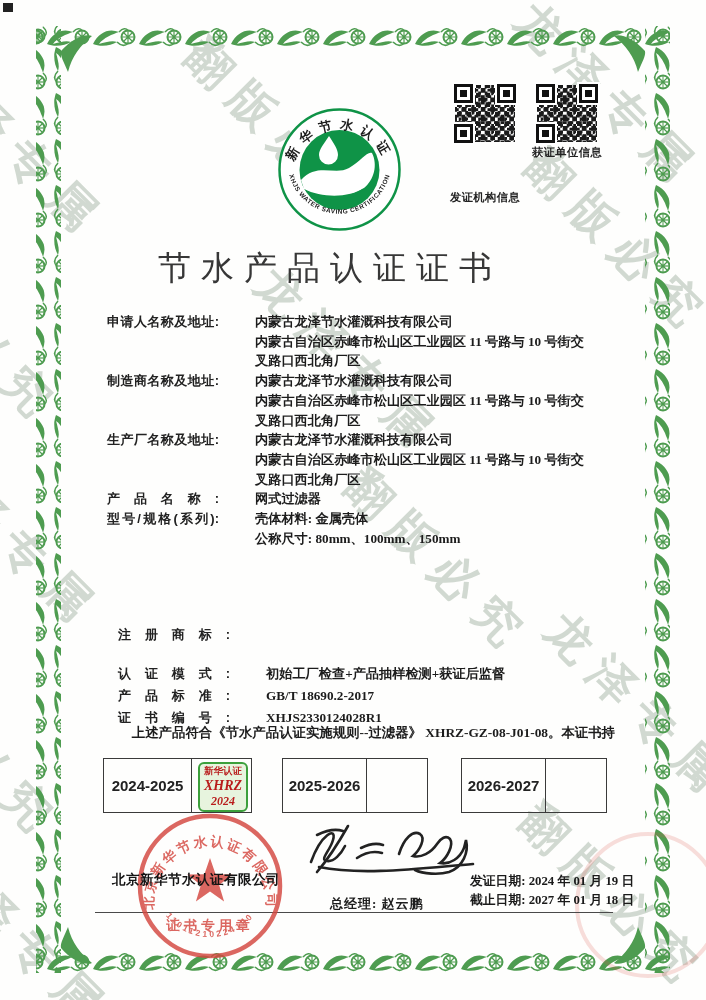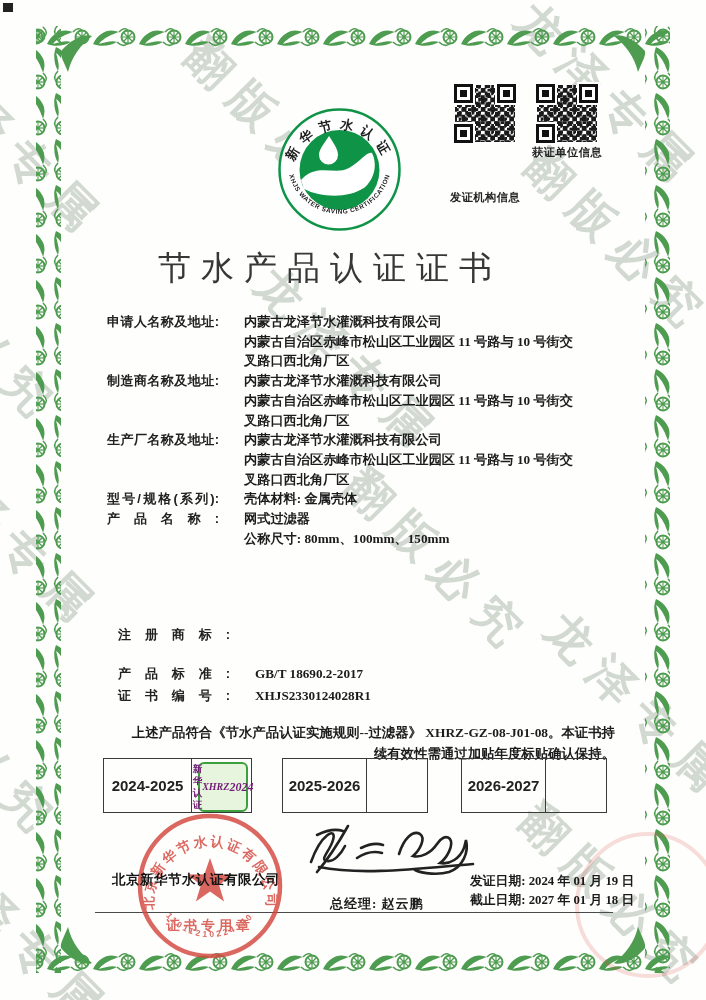--- a/index.html
+++ b/index.html
@@ -26,45 +26,45 @@
             font-family:"Liberation Sans","DejaVu Sans",sans-serif;letter-spacing:.5px;color:#222;}
   .qrl1{left:446px;top:145px;margin-top:45px;} .qrl2{left:528px;top:145px;}
   
   .title{position:absolute;left:25px;top:246px;width:610px;text-align:center;z-index:4;
          font-family:"Liberation Sans","DejaVu Sans",sans-serif;font-weight:normal;
          font-size:33px;letter-spacing:10px;color:#373737;}
   
   .rows{position:absolute;z-index:4;}
   .rows-a{left:107px;top:312px;}
   .rows-a .row{line-height:19.7px;}
-  .row{display:flex;font-size:13.2px;white-space:nowrap;}
+  .row{display:flex;font-size:13.2px;white-space:nowrap;gap:11px;}
   .lbl{flex:0 0 112px;width:112px;text-align:justify;text-align-last:justify;font-weight:bold;color:#222;
        font-family:"Liberation Sans","DejaVu Sans",sans-serif;font-size:13px;}
   .val{margin-left:25px;font-weight:600;color:#1c1c1c;}
   .rows-tm{left:107px;top:624px;}
   .rows-b{left:107px;top:663px;}
   .rows-b .row,.rows-tm .row{line-height:22px;margin-left:11px;}
   
   .statement{position:absolute;left:95px;top:723px;width:520px;z-index:4;font-size:13.4px;font-weight:bold;
              line-height:20.5px;color:#1c1c1c;text-align:right;}
   .statement .l1{padding-left:34px;white-space:nowrap;}
   .statement .l2{white-space:nowrap;}
   
   .ybox{position:absolute;top:758px;height:55px;border:1.4px solid #3a3a3a;z-index:4;background:transparent;box-sizing:border-box;}
   .yb1{left:103px;width:149px;} .yb2{left:282px;width:146px;} .yb3{left:461px;width:146px;}
   .ydiv{position:absolute;top:0;bottom:0;width:1.4px;background:#3a3a3a;}
   .yb1 .ydiv{left:87px;} .yb2 .ydiv{left:83px;} .yb3 .ydiv{left:83px;}
   .yrange{position:absolute;left:0;top:0;bottom:0;display:flex;align-items:center;justify-content:center;
           font-family:"Liberation Sans","DejaVu Sans",sans-serif;font-weight:bold;font-size:15px;color:#222;}
   .yb1 .yrange{width:87px;} .yb2 .yrange{width:83px;} .yb3 .yrange{width:83px;}
   .sticker{position:absolute;left:94px;top:3px;width:46px;height:46px;border:2px solid #3ca03c;border-radius:6px;
-           background:#e7f4de;display:flex;flex-direction:row;align-items:center;justify-content:center;
-           color:#701a75;line-height:1.25;}
+           background:#e7f4de;display:flex;flex-direction:column;align-items:center;justify-content:center;
+           color:#b91c1c;line-height:1.25;}
   .st1{font-size:9.5px;font-weight:bold;font-family:"Liberation Sans","DejaVu Sans",sans-serif;}
-  .st2{font-size:10px;font-weight:bold;font-style:italic;}
+  .st2{font-size:14px;font-weight:bold;font-style:italic;}
   .st3{font-size:12px;font-weight:bold;font-style:italic;}
   
   .seal{position:absolute;left:130px;top:808px;z-index:6;opacity:.82;}
   .ghost-seal{position:absolute;left:575px;top:832px;width:138px;height:138px;border:4px solid rgba(221,90,80,.20);
               border-radius:50%;z-index:3;}
   .co-name{position:absolute;left:112px;top:871px;font-size:13.5px;font-weight:bold;z-index:7;color:#141414;
            font-family:"Liberation Sans","DejaVu Sans",sans-serif;letter-spacing:.5px;}
   .sig{position:absolute;left:303px;top:820px;z-index:5;}
   .gm{position:absolute;left:330px;top:895px;font-size:13px;font-weight:bold;z-index:5;letter-spacing:1px;}
   .dates{position:absolute;left:470px;top:872px;z-index:5;font-size:12.8px;font-weight:bold;line-height:18.5px;
@@ -181,54 +181,57 @@
       </div>
     <div class="row">
         <span class="lbl"></span>
         <span class="val">内蒙古自治区赤峰市松山区工业园区 11 号路与 10 号街交</span>
       </div>
     <div class="row">
         <span class="lbl"></span>
         <span class="val">叉路口西北角厂区</span>
       </div>
     <div class="row">
+        <span class="lbl">产品名称:</span>
+        <span class="val">网式过滤器</span>
+      </div>
+    <div class="row">
         <span class="lbl">型号/规格(系列):</span>
         <span class="val">壳体材料: 金属壳体</span>
       </div>
     <div class="row">
-        <span class="lbl">产品名称:</span>
-        <span class="val">网式过滤器</span>
-      </div>
-    <div class="row">
         <span class="lbl"></span>
         <span class="val">公称尺寸: 80mm、100mm、150mm</span>
       </div>
   </div>
 
   <div class="rows rows-tm">
     <div class="row">
         <span class="lbl">注册商标:</span>
         <span class="val"></span>
       </div>
   </div>
 
   <div class="rows rows-b">
     <div class="row">
+        <span class="lbl">认证模式:</span>
+        <span class="val">初始工厂检查+产品抽样检测+获证后监督</span>
+      </div>
+    <div class="row">
         <span class="lbl">产品标准:</span>
         <span class="val">GB/T 18690.2-2017</span>
       </div>
     <div class="row">
         <span class="lbl">证书编号:</span>
         <span class="val">XHJS2330124028R1</span>
       </div>
   </div>
 
   <div class="statement">
     <div class="l1">上述产品符合《节水产品认证实施规则--过滤器》 XHRZ-GZ-08-J01-08。本证书持</div>
-    <div class="l2">续有效性需通过加贴年度标贴确认保持。</div>
   </div>
 
   <div class="ybox yb1">
     <div class="yrange">2024-2025</div>
     <div class="ydiv"></div>
     <div class="sticker">
       <span class="st1">新华认证</span>
       <span class="st2">XHRZ</span>
       <span class="st3">2024</span>
     </div>

